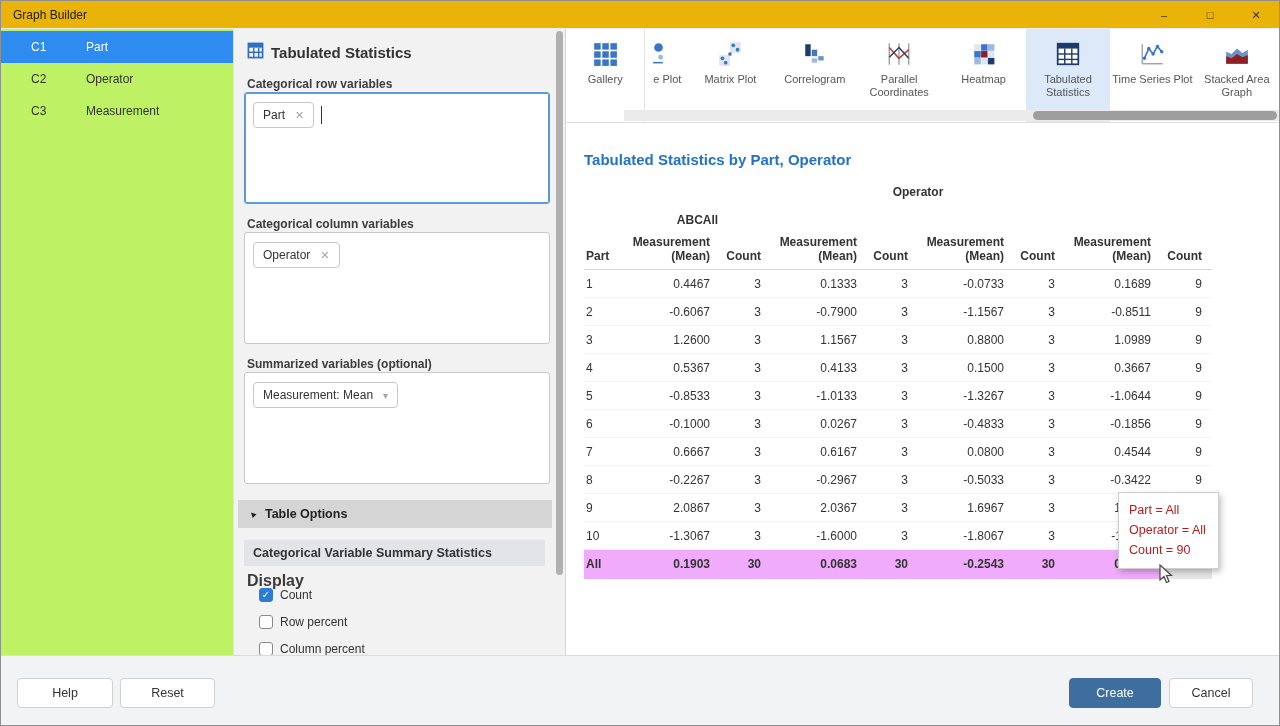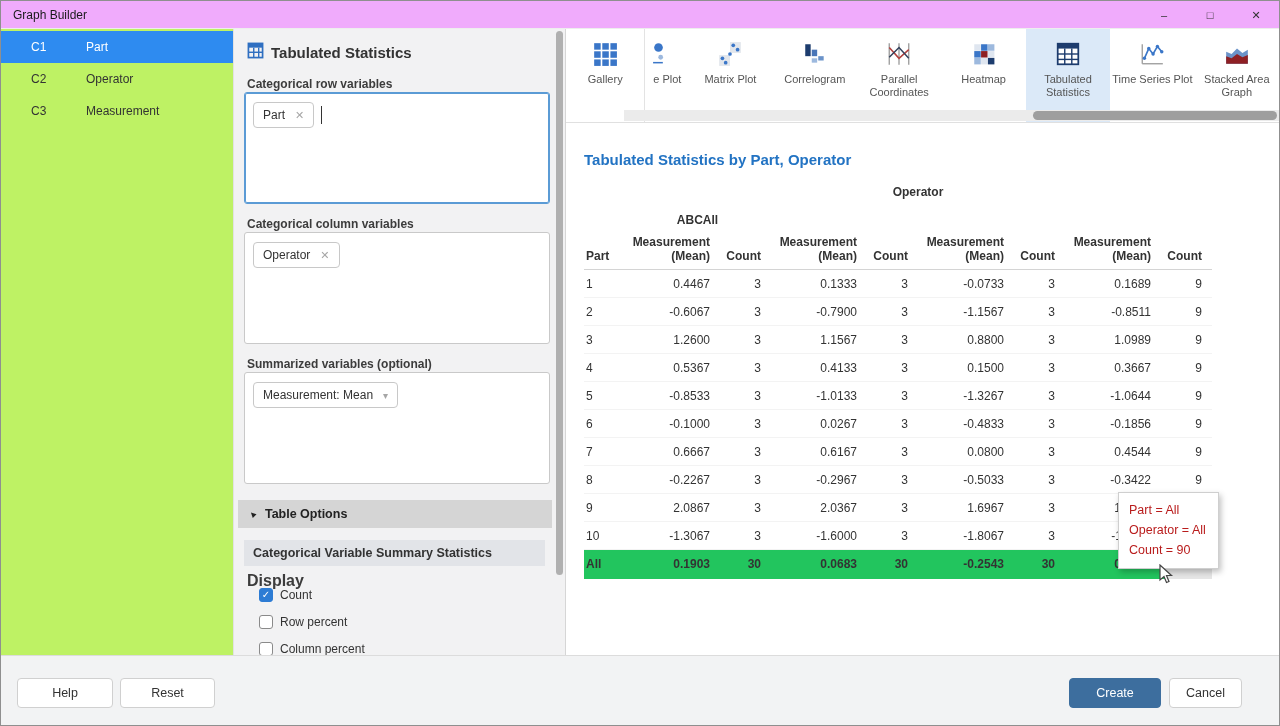--- a/index.html
+++ b/index.html
@@ -3,21 +3,21 @@
 <meta charset="utf-8">
 <style>
   html,body{margin:0;padding:0;background:#cfcfcf;}
   *{box-sizing:border-box;}
   .window{
     position:relative;width:1280px;height:726px;background:#fff;
     font-family:"Liberation Sans",sans-serif;color:#333;overflow:hidden;
     border:1px solid #8f8f8f;
   }
   
-  .titlebar{position:absolute;left:0;top:0;width:100%;height:28px;background:#f0abfc;border-bottom:1px solid #eee;}
+  .titlebar{position:absolute;left:0;top:0;width:100%;height:28px;background:#eab308;border-bottom:1px solid #eee;}
   .titlebar .title{position:absolute;left:12px;top:0;line-height:28px;font-size:12px;color:#1a1a1a;}
   .wctrls{position:absolute;right:0;top:0;height:28px;display:flex;}
   .wctrl{width:46px;height:28px;display:flex;align-items:center;justify-content:center;font-size:11px;color:#333;}
   
   .sidebar{position:absolute;left:0;top:28px;width:233px;bottom:70px;background:#bef264;border-right:1px solid #e2e2e2;padding-top:2px;}
   .side-row{height:32px;display:flex;align-items:center;font-size:12px;color:#333;cursor:default;}
   .side-row .cid{margin-left:30px;width:55px;}
   .side-row.sel{background:#2e8bf0;color:#fff;}
   
   .panel{position:absolute;left:233px;top:28px;width:332px;bottom:70px;background:#f2f2f3;border-right:1px solid #d6d6d6;overflow:hidden;}
@@ -58,21 +58,21 @@
   .ptable .ophead{text-align:center;height:26px;}
   .ptable .grphead{text-align:center;height:30px;}
   .ptable .subhead th{vertical-align:bottom;padding-bottom:6px;}
   .ptable .subhead{border-bottom:1px solid #d4d4d4;}
   .ptable td,.ptable th{padding:0;}
   .ptable .part{text-align:left;padding-left:2px;}
   .ptable .num{text-align:right;padding-right:14px;}
   .ptable .cnt{text-align:right;padding-right:10px;}
   .ptable tbody td{height:28px;}
   .ptable tbody tr{border-bottom:1px solid #f3f3f3;}
-  .ptable tr.allrow{background:#22c55e;font-weight:bold;border-top:1px solid #d9d9d9;border-bottom:none;margin-top:32px;}
+  .ptable tr.allrow{background:#f0abfc;font-weight:bold;border-top:1px solid #d9d9d9;border-bottom:none;margin-top:32px;}
   .ptable tr.allrow td{height:29px;}
   .ptable td.hovcell{background:#e6e6e6;}
   
   .tooltip{position:absolute;left:1117px;top:491px;background:#fff;border:1px solid #cfcfcf;box-shadow:2px 3px 6px rgba(0,0,0,.25);padding:7px 12px 8px 10px;font-size:12.5px;color:#b91c1c;z-index:20;}
   .tooltip div{line-height:20px;white-space:nowrap;}
   .cursor{position:absolute;left:1155px;top:563px;z-index:30;}
   
   .footer{position:absolute;left:0;bottom:0;width:100%;height:70px;background:#f2f3f4;border-top:1px solid #dcdcdc;}
   .btn{position:absolute;top:22px;height:30px;background:#fff;border:1px solid #d0d0d0;border-radius:4px;font-size:12.5px;color:#333;font-family:"Liberation Sans",sans-serif;display:flex;align-items:center;justify-content:center;cursor:default;}
   .btn.primary{background:#3d6e9e;border-color:#3d6e9e;color:#fff;}
@@ -461,15 +461,15 @@
   <div class="cursor">
     <svg width="20" height="22" viewBox="0 0 20 22">
         <path d="M4 1 L4 16 L8 12.5 L10.5 18.5 L13 17.5 L10.5 11.5 L15.5 11.5 Z" fill="#fff" stroke="#444" stroke-width="1.2"></path>
       </svg>
   </div>
 
   <div class="footer">
     <button class="btn" style="left:16px;width:96px">Help</button>
     <button class="btn" style="left:119px;width:95px">Reset</button>
     <button class="btn primary" style="left:1068px;width:92px">Create</button>
-    <button class="btn" style="left:1168px;width:73px">Cancel</button>
+    <button class="btn" style="left:1168px;width:84px">Cancel</button>
   </div>
 </div>
 
 </body></html>

